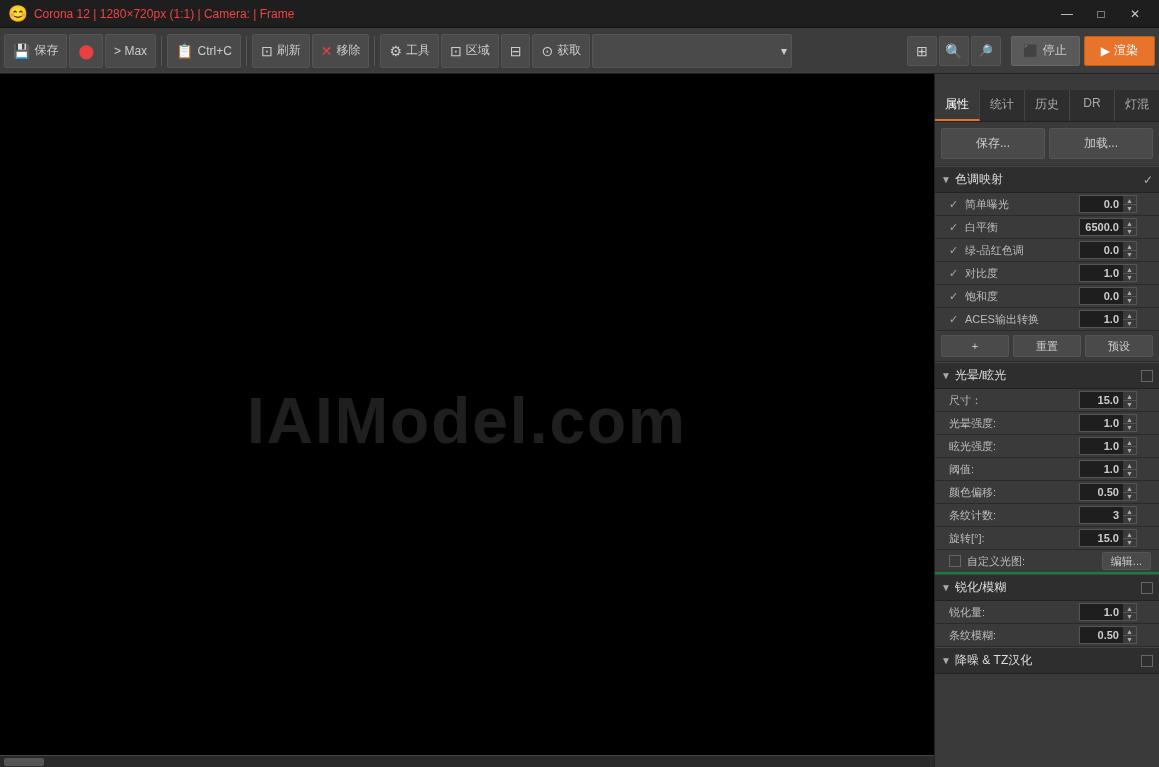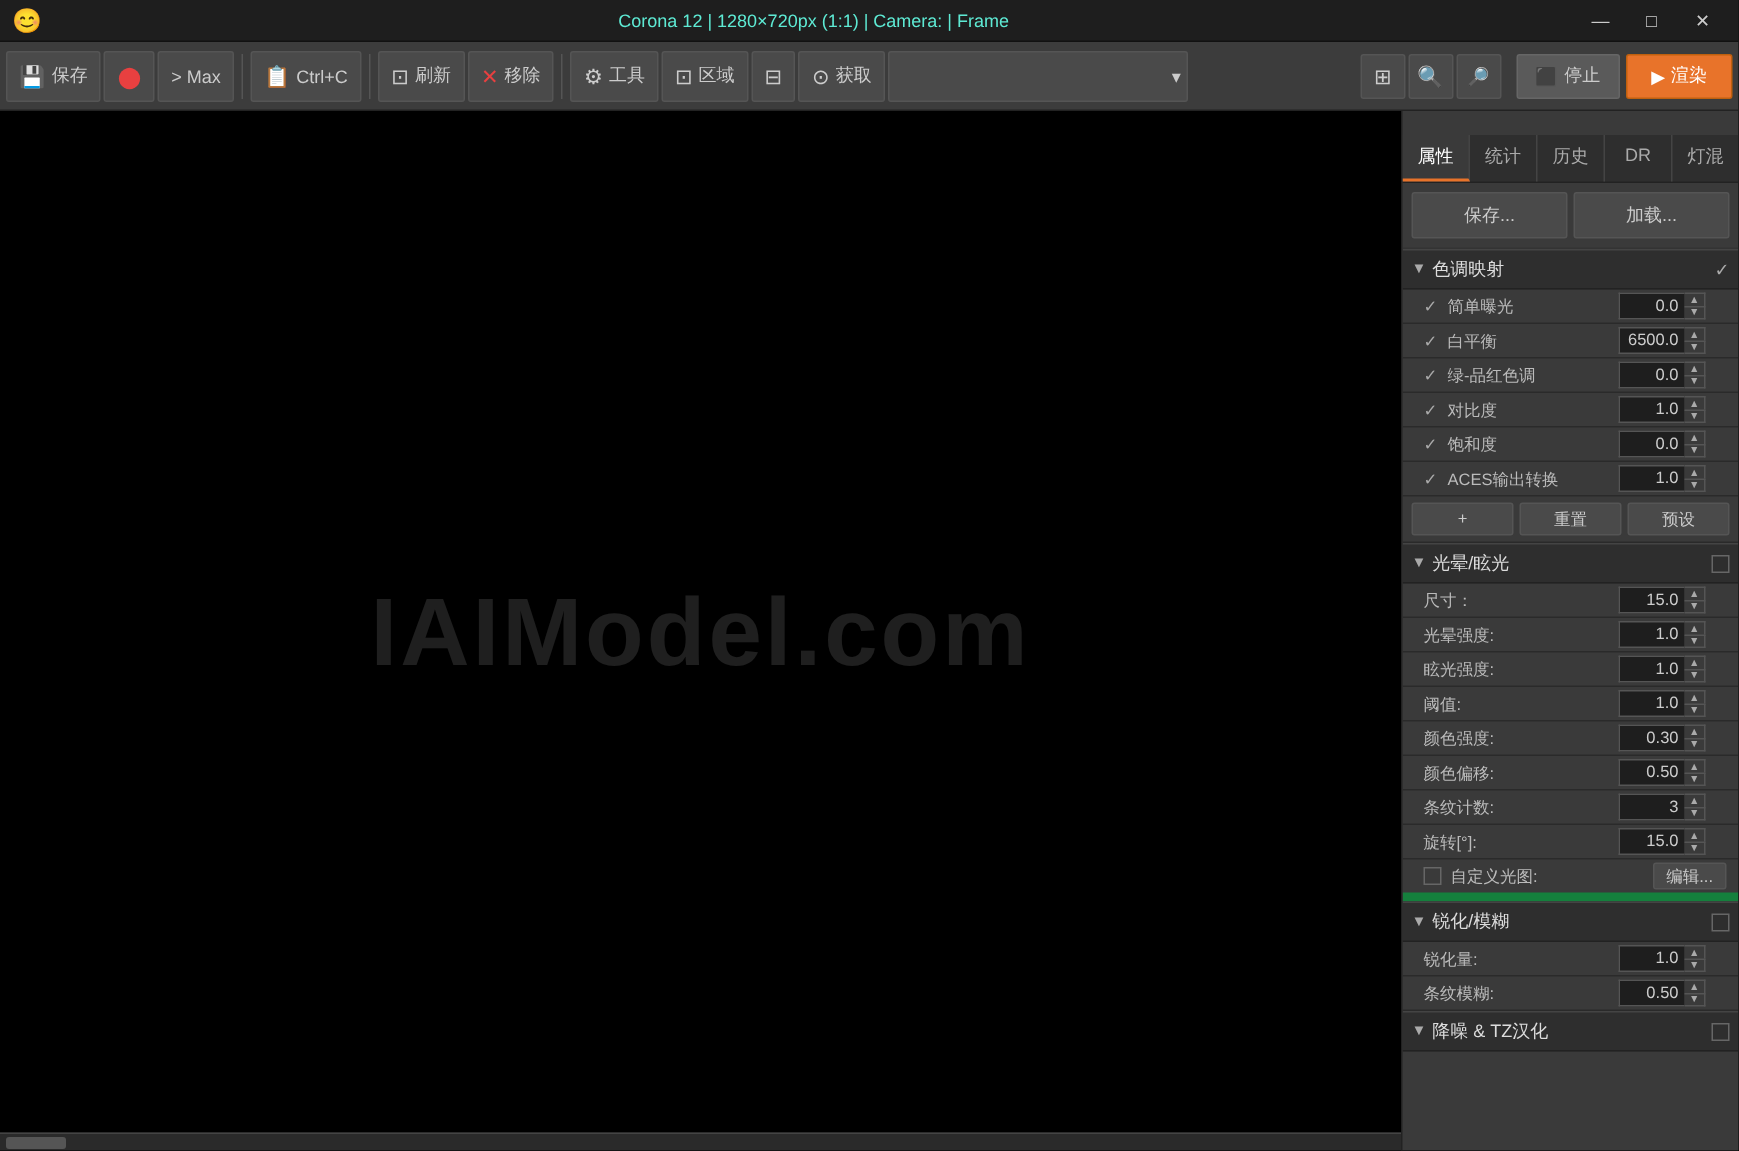--- a/index.html
+++ b/index.html
@@ -18,23 +18,22 @@
     #titlebar {
       height: 28px;
       background: #1e1e1e;
       display: flex;
       align-items: center;
       padding: 0 8px;
       border-bottom: 1px solid #111;
     }
     #titlebar .title-text {
       font-size: 12px;
-      color: #5eead4;
-      flex: 1;
-      text-align: center;
+      color: #ef4444;
+      flex: 1;
     }
     #titlebar .win-controls {
       display: flex;
       gap: 2px;
     }
     #titlebar .win-btn {
       width: 32px;
       height: 22px;
       background: transparent;
       border: none;
@@ -286,20 +285,21 @@
     .prop-input {
       width: 44px;
       height: 18px;
       background: #1e1e1e;
       border: 1px solid #555;
       border-right: none;
       color: #ccc;
       font-size: 11px;
       text-align: right;
       padding: 0 4px;
+      font-weight: bold;
     }
     .prop-spinner {
       display: flex;
       flex-direction: column;
       width: 14px;
     }
     .spin-up, .spin-dn {
       height: 9px;
       background: #3a3a3a;
       border: 1px solid #555;
@@ -330,21 +330,21 @@
       font-size: 11px;
       cursor: pointer;
       border-radius: 2px;
     }
 
     
     .custom-map-row {
       display: flex;
       align-items: center;
       padding: 2px 8px 2px 14px;
-      border-bottom: 6px solid #15803d;
+      border-bottom: 2px solid #15803d;
       min-height: 22px;
     }
     .custom-map-check {
       width: 12px;
       height: 12px;
       border: 1px solid #666;
       margin-right: 6px;
       flex-shrink: 0;
     }
     .custom-map-label {
@@ -628,30 +628,20 @@
           <span class="prop-label">阈值:</span>
           <div class="prop-input-wrap">
             <input class="prop-input" type="text" value="1.0" style="">
             <div class="prop-spinner">
               <button class="spin-up">▲</button>
               <button class="spin-dn">▼</button>
             </div>
           </div>
         </div>
 
-        <div class="prop-row">
-          <span class="prop-label">颜色强度:</span>
-          <div class="prop-input-wrap">
-            <input class="prop-input" type="text" value="0.30" style="">
-            <div class="prop-spinner">
-              <button class="spin-up">▲</button>
-              <button class="spin-dn">▼</button>
-            </div>
-          </div>
-        </div>
 
         <div class="prop-row">
           <span class="prop-label">颜色偏移:</span>
           <div class="prop-input-wrap">
             <input class="prop-input" type="text" value="0.50" style="">
             <div class="prop-spinner">
               <button class="spin-up">▲</button>
               <button class="spin-dn">▼</button>
             </div>
           </div>

